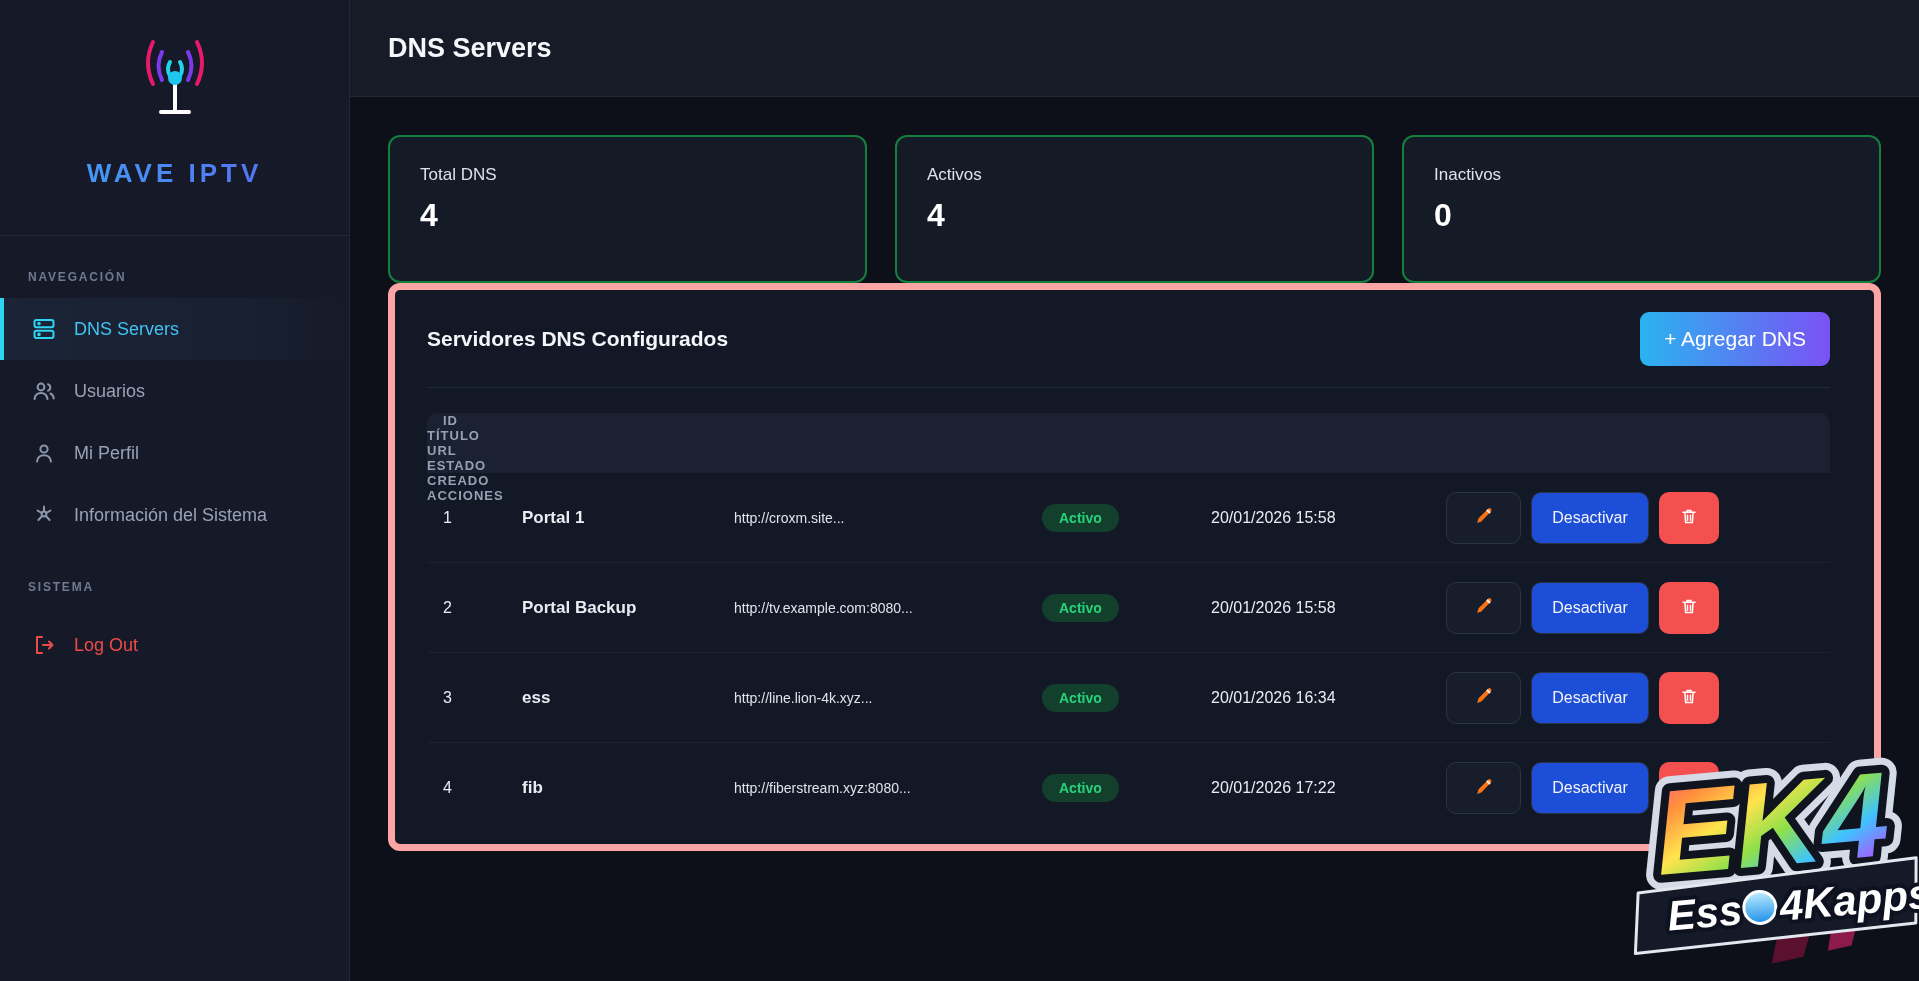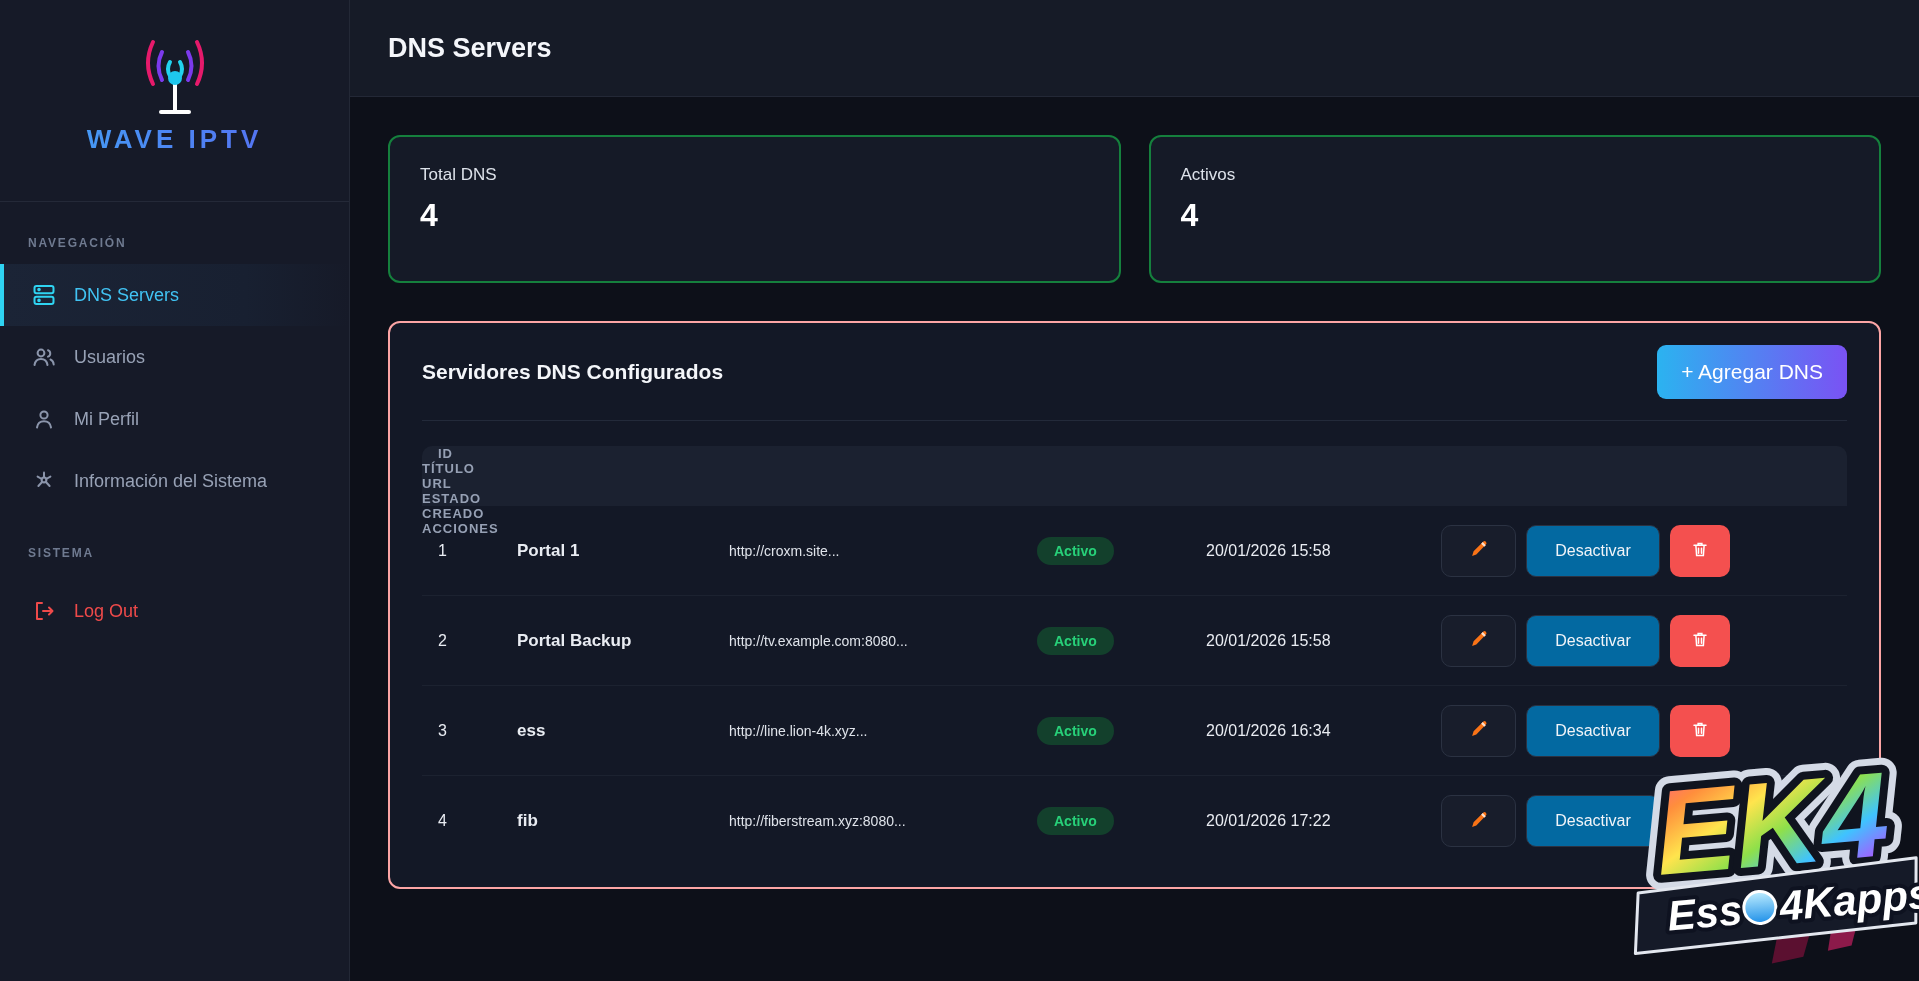--- a/index.html
+++ b/index.html
@@ -4,21 +4,21 @@
 <style>
   * { margin:0; padding:0; box-sizing:border-box; }
   html,body { width:1919px; height:981px; overflow:hidden; background:#0d1019;
               font-family:"Liberation Sans", sans-serif; color:#eef1f6; }
   .app { position:relative; width:1919px; height:981px; display:flex; }
 
   
   .sidebar { width:350px; height:100%; background:#161a28; border-right:1px solid #232836;
              flex:0 0 350px; position:relative; z-index:2; }
   .logo-block { padding:28px 0 0 0; text-align:center; }
-  .brand { font-size:26px; font-weight:800; letter-spacing:4px;
+  .brand { margin-top:34px; font-size:26px; font-weight:800; letter-spacing:4px;
            background:linear-gradient(90deg,#3fa9f5,#5b63f1);
            -webkit-background-clip:text; background-clip:text; color:transparent; }
   .side-divider { margin-top:46px; border-top:1px solid #242938; }
   .section-label { padding:34px 0 14px 28px; font-size:12px; font-weight:700;
                    letter-spacing:1.8px; color:#6f7a90; }
   .nav-item { display:flex; align-items:center; gap:18px; height:62px; padding-left:28px;
               font-size:18px; color:#98a2b6; cursor:pointer; border-left:4px solid transparent; }
   .nav-item .nicon { width:24px; height:24px; display:inline-flex; }
   .nav-item.active { background:linear-gradient(90deg,#1b2436 0%, #182031 70%, #161a28 100%);
                      border-left:4px solid #2fd4f2; color:#41c3f3; }
@@ -35,22 +35,22 @@
 
   .content { padding:38px; }
 
   .stats { display:flex; gap:28px; }
   .stat-card { flex:1; height:148px; background:#151a27; border:2px solid #15803d;
                border-radius:12px; padding:28px 30px; }
   .stat-label { font-size:17px; color:#dde2ea; }
   .stat-value { margin-top:12px; font-size:32px; font-weight:800; color:#ffffff; }
 
   
-  .panel { margin-top:38px; height:568px; background:#131826; border:2px solid #fca5a5;
-           border-radius:12px; padding:0 32px 25px 32px; }
+  .panel { height:568px; background:#131826; border:7px solid #fca5a5;
+           border-radius:12px; padding:0 44px 25px 32px; }
   .panel-head { height:98px; display:flex; align-items:center; justify-content:space-between;
                 border-bottom:1px solid #232a3a; }
   .panel-title { font-size:21px; font-weight:700; color:#f4f6fa; }
   .btn-add { height:54px; padding:0 24px; border:none; border-radius:9px; cursor:pointer;
              background:linear-gradient(90deg,#2bb3f0,#7a52f4); color:#fff; font-size:21px;
              font-family:"Liberation Sans", sans-serif; }
 
   
   .table { margin-top:25px; }
   .thead { display:flex; align-items:flex-start; height:60px; background:#1b2130;
@@ -67,21 +67,21 @@
   .c-actions{ flex:1; display:flex; align-items:center; gap:10px; }
   .cell-title { font-weight:700; font-size:17px; }
   .cell-url { font-size:14px; color:#dfe3ea; }
   .badge { display:inline-flex; align-items:center; justify-content:center;
            padding:6px 17px; border-radius:999px; background:#13402c;
            color:#27d179; font-size:14px; font-weight:700; }
   .btn-edit, .btn-deactivate, .btn-delete { height:52px; border-radius:10px; cursor:pointer;
            display:inline-flex; align-items:center; justify-content:center;
            font-family:"Liberation Sans", sans-serif; }
   .btn-edit { width:75px; background:#181d2b; border:1px solid #2b3242; }
-  .btn-deactivate { width:134px; background:#0369a1; border:1px solid #2b3242;
+  .btn-deactivate { width:118px; background:#1d4ed8; border:1px solid #2b3242;
                     color:#f2f4f8; font-size:16px; }
   .btn-delete { width:60px; background:#f4504f; border:none; }
 
   
   .watermark { position:absolute; right:-10px; bottom:14px; width:310px; height:232px;
                z-index:50; pointer-events:none; }
 </style>
 </head>
 <body>
 
@@ -180,20 +180,24 @@
     <div class="content">
 
       <div class="stats">
         <div class="stat-card">
           <div class="stat-label">Total DNS</div>
           <div class="stat-value">4</div>
         </div>
         <div class="stat-card">
           <div class="stat-label">Activos</div>
           <div class="stat-value">4</div>
+        </div>
+        <div class="stat-card">
+          <div class="stat-label">Inactivos</div>
+          <div class="stat-value">0</div>
         </div>
       </div>
 
       <section class="panel">
         <div class="panel-head">
           <div class="panel-title">Servidores DNS Configurados</div>
           <button class="btn-add">+ Agregar DNS</button>
         </div>
 
         <div class="table">

